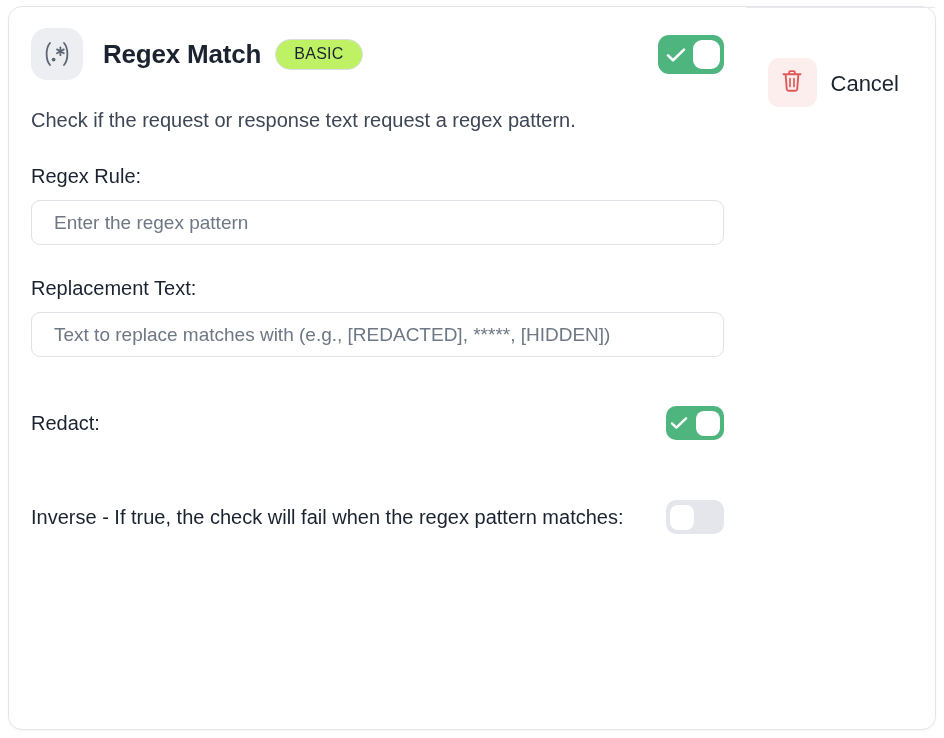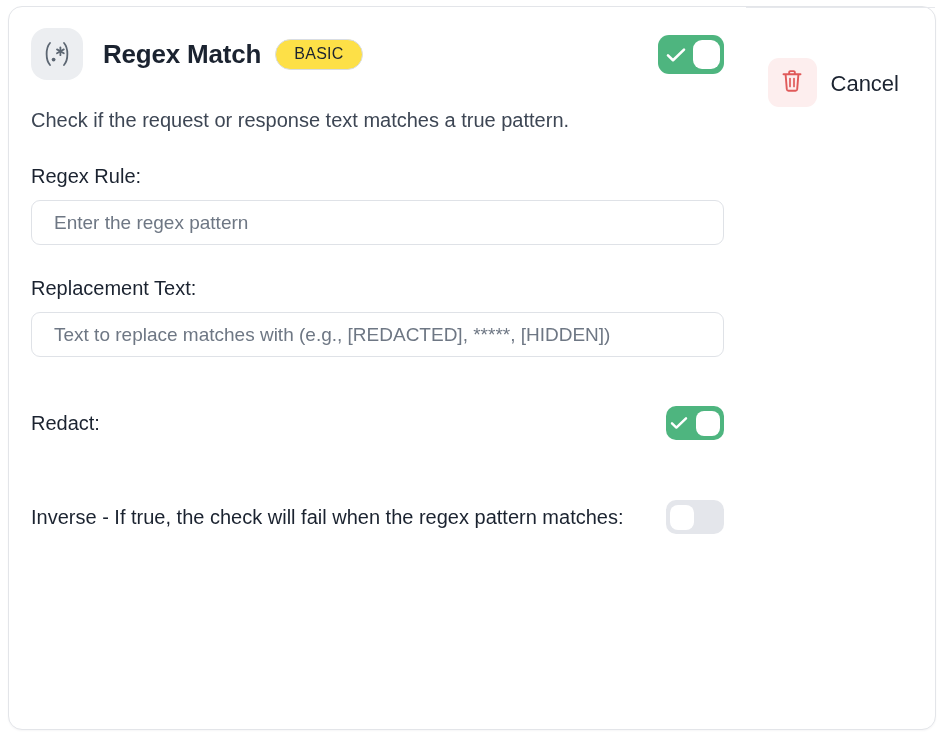--- a/index.html
+++ b/index.html
@@ -65,21 +65,21 @@
   }
   .badge {
     margin-left: 14px;
     border: 1px solid #d9dde3;
     border-radius: 999px;
     padding: 6px 18px 7px 18px;
     font-size: 16px;
     color: #1b2330;
     letter-spacing: 0.3px;
     line-height: 1;
-    background: #fde047;
+    background: #bef264;
     white-space: nowrap;
   }
 
   .toggle {
     border: none;
     padding: 0;
     cursor: pointer;
     display: flex;
     align-items: center;
     flex: 0 0 auto;
@@ -249,21 +249,21 @@
       <div class="toggle toggle-main">
         <span class="check">
           <svg width="20" height="16" viewBox="0 0 20 16" fill="none">
             <path d="M2 8.4 L7 13.2 L18 2.6" stroke="#ffffff" stroke-width="2.6" stroke-linecap="round" stroke-linejoin="round"></path>
           </svg>
         </span>
         <span class="knob"></span>
       </div>
     </div>
 
-    <div class="description">Check if the request or response text matches a true pattern.</div>
+    <div class="description">Check if the request or response text request a regex pattern.</div>
 
     <div class="field-label">Regex Rule:</div>
     <input class="text-input" type="text" value="" placeholder="Enter the regex pattern" style="">
 
     <div class="field-label">Replacement Text:</div>
     <input class="text-input" type="text" value="" placeholder="Text to replace matches with (e.g., [REDACTED], *****, [HIDDEN])" style="">
 
     <div class="switch-row" id="redact-row">
       <span class="row-label">Redact:</span>
       <span class="toggle toggle-sm on">

